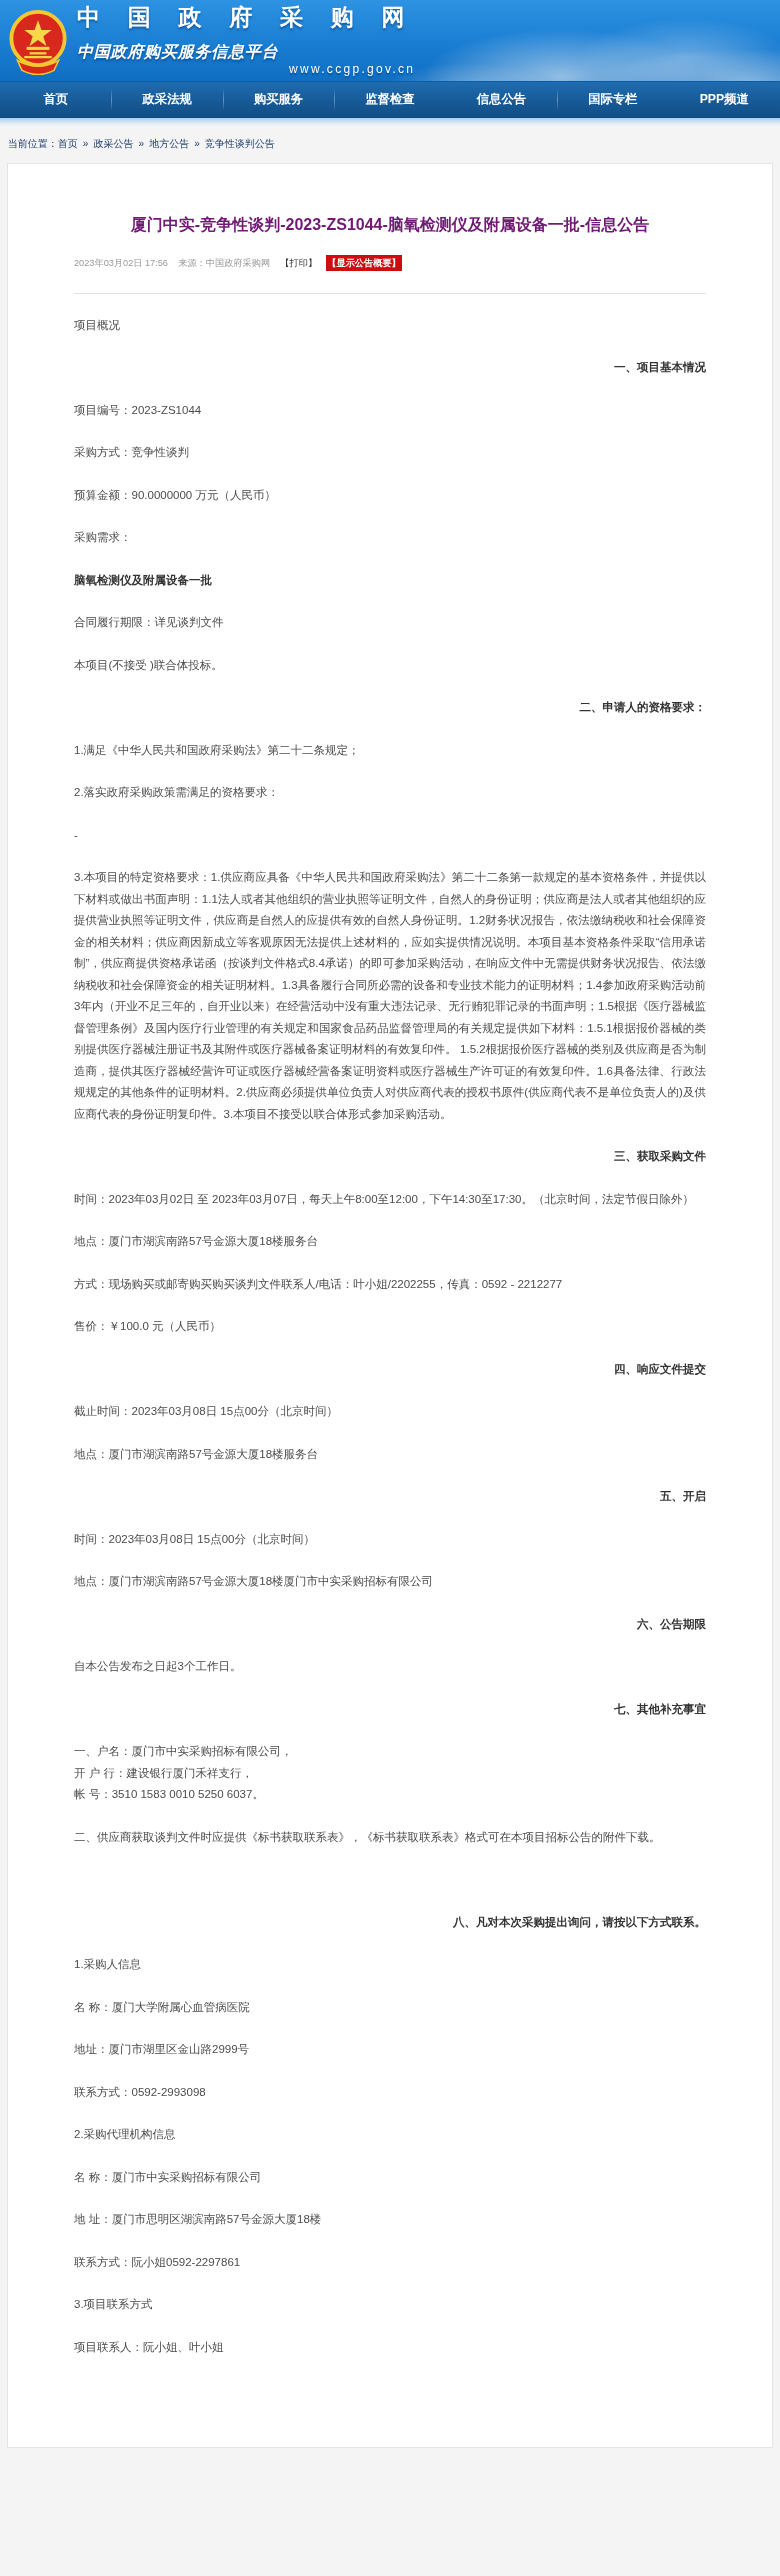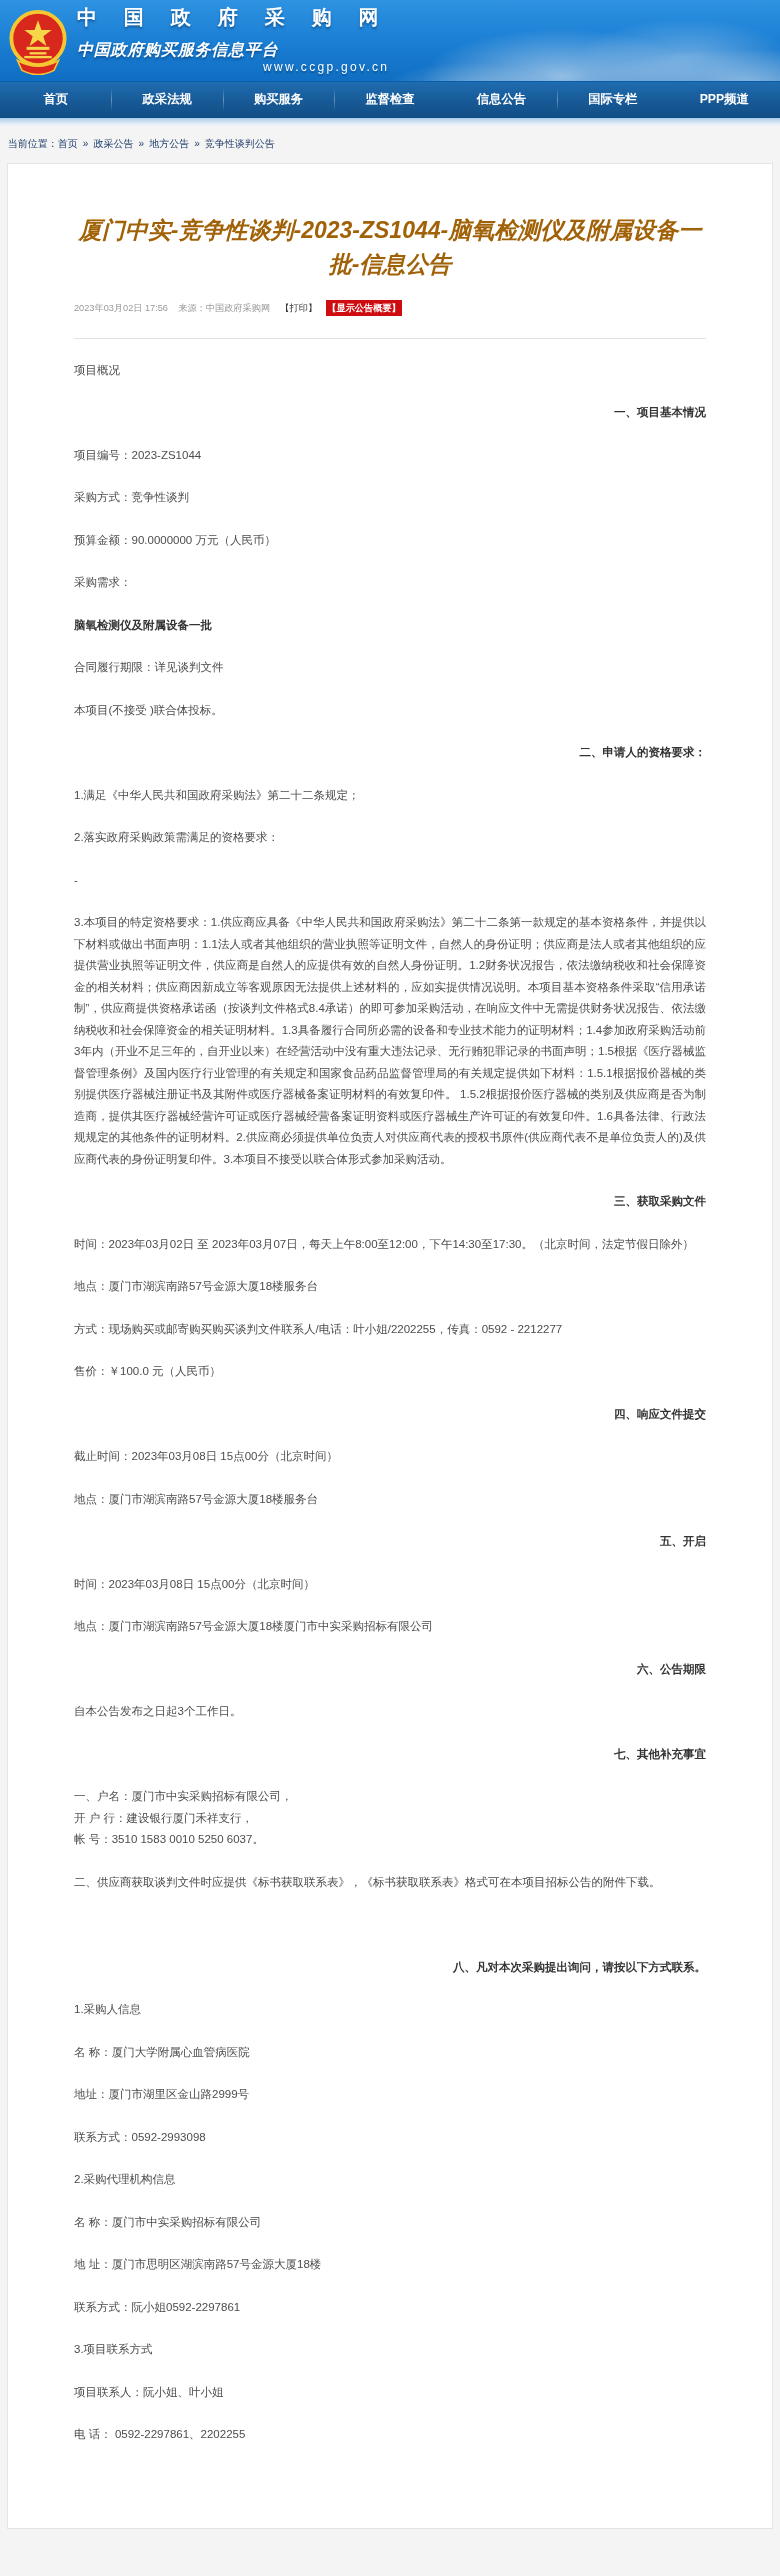--- a/index.html
+++ b/index.html
@@ -22,21 +22,21 @@
     background:
       radial-gradient(ellipse 199px 69px at 72% 95%,rgba(255,255,255,.55),rgba(255,255,255,0) 70%),
       radial-gradient(ellipse 153px 54px at 88% 70%,rgba(255,255,255,.35),rgba(255,255,255,0) 70%),
       radial-gradient(ellipse 230px 46px at 96% 100%,rgba(255,255,255,.45),rgba(255,255,255,0) 70%),
       radial-gradient(ellipse 123px 38px at 60% 110%,rgba(255,255,255,.30),rgba(255,255,255,0) 70%);
   }
   .banner-inner{position:relative;z-index:2;display:flex;align-items:center;height:100%;padding-left:7.7px;}
   .emblem{width:60px;height:67px;margin-right:9.2px;margin-top:1.5px;flex:0 0 auto;}
   .banner-text{color:#fff;line-height:1.06;}
   .site-name{
-    font-size:20px;font-weight:bold;letter-spacing:10.7px;white-space:nowrap;
+    font-size:23px;font-weight:bold;letter-spacing:10.7px;white-space:nowrap;
     text-shadow:0 1.5px 2.3px rgba(6,56,110,.6);
   }
   .site-subtitle{
     font-size:16px;font-weight:bold;letter-spacing:0.8px;white-space:nowrap;margin-top:14px;
     text-shadow:0 1.5px 2.3px rgba(6,56,110,.6);
     font-style:italic;
   }
   .site-url{
     font-size:12px;font-weight:normal;letter-spacing:2.3px;text-align:right;margin-top:2.3px;
     text-shadow:0 1.5px 1.5px rgba(6,56,110,.6);
@@ -66,21 +66,21 @@
   .breadcrumb a{color:#1e3e6b;text-decoration:none;cursor:pointer;}
   .crumb-sep{color:#1e3e6b;margin:0 2.3px;}
 
   
   .content-box{
     margin:3.1px 7px 0 7px;background:#fff;border:0.8px solid #e4e4e4;
     padding:40px 66px 61px 66px;min-height:2285px;box-sizing:border-box;
   }
   .article-title{
     margin:9.2px 0 18.4px 0;text-align:center;
-    font-size:23px;line-height:1.5;color:#a16207;font-weight:bold;font-style:italic;
+    font-size:16px;line-height:1.5;color:#701a75;font-weight:bold;
   }
   .meta{text-align:left;font-size:9.2px;color:#999;}
   .meta > *{vertical-align:middle;}
   .meta-date{margin-right:7.7px;}
   .meta-source{margin-right:7.7px;}
   .print-link{color:#333;text-decoration:none;cursor:pointer;margin-right:6.1px;}
   .summary-btn{
     display:inline-block;background:#cf0c0f;color:#fff;font-weight:bold;
     padding:1.5px 1.5px;text-decoration:none;cursor:pointer;font-size:9.2px;
   }
@@ -181,18 +181,17 @@
         <p class="n">1.采购人信息</p>
         <p class="n">名 称：厦门大学附属心血管病医院</p>
         <p class="n">地址：厦门市湖里区金山路2999号</p>
         <p class="n">联系方式：0592-2993098</p>
         <p class="n">2.采购代理机构信息</p>
         <p class="n">名 称：厦门市中实采购招标有限公司</p>
         <p class="n">地   址：厦门市思明区湖滨南路57号金源大厦18楼</p>
         <p class="n">联系方式：阮小姐0592-2297861</p>
         <p class="n">3.项目联系方式</p>
         <p class="n">项目联系人：阮小姐、叶小姐</p>
-        <p class="n">电   话：    0592-2297861、2202255</p>
       </div>
   </main>
 
 </div>
 
 
 </body></html>

